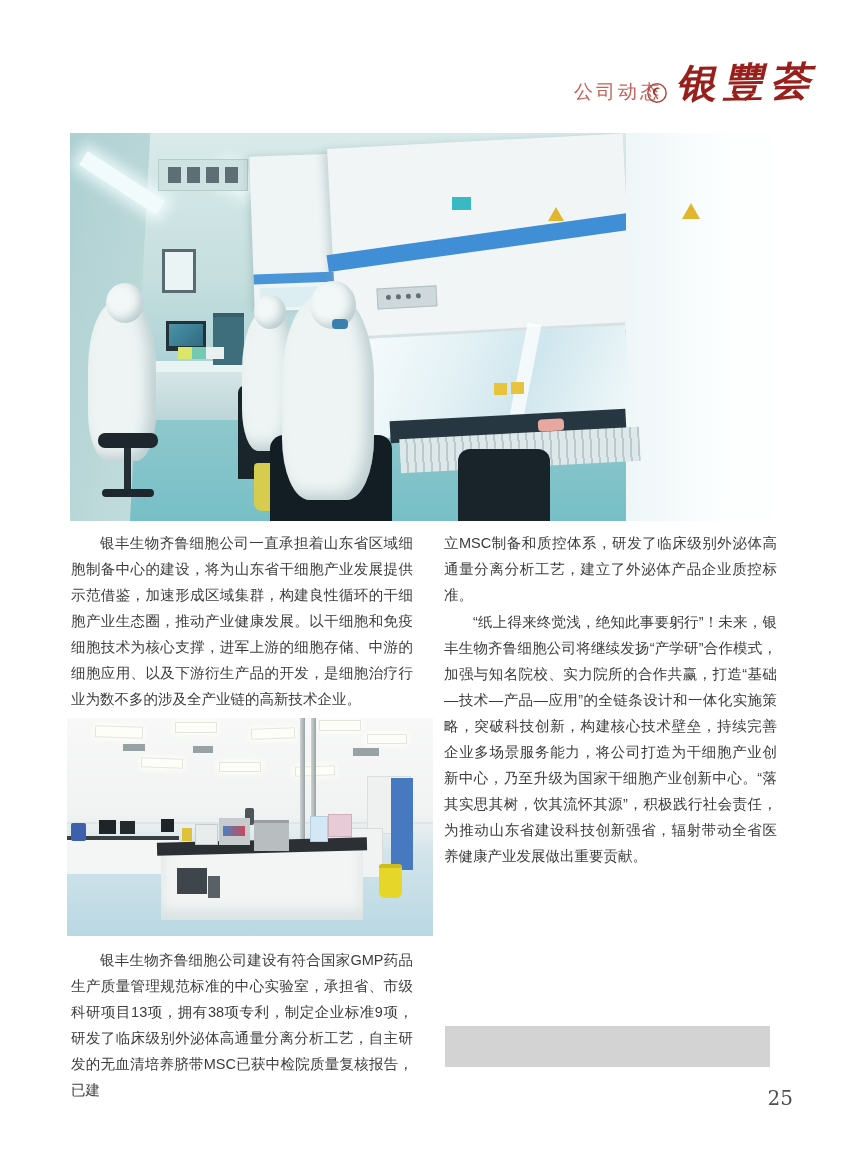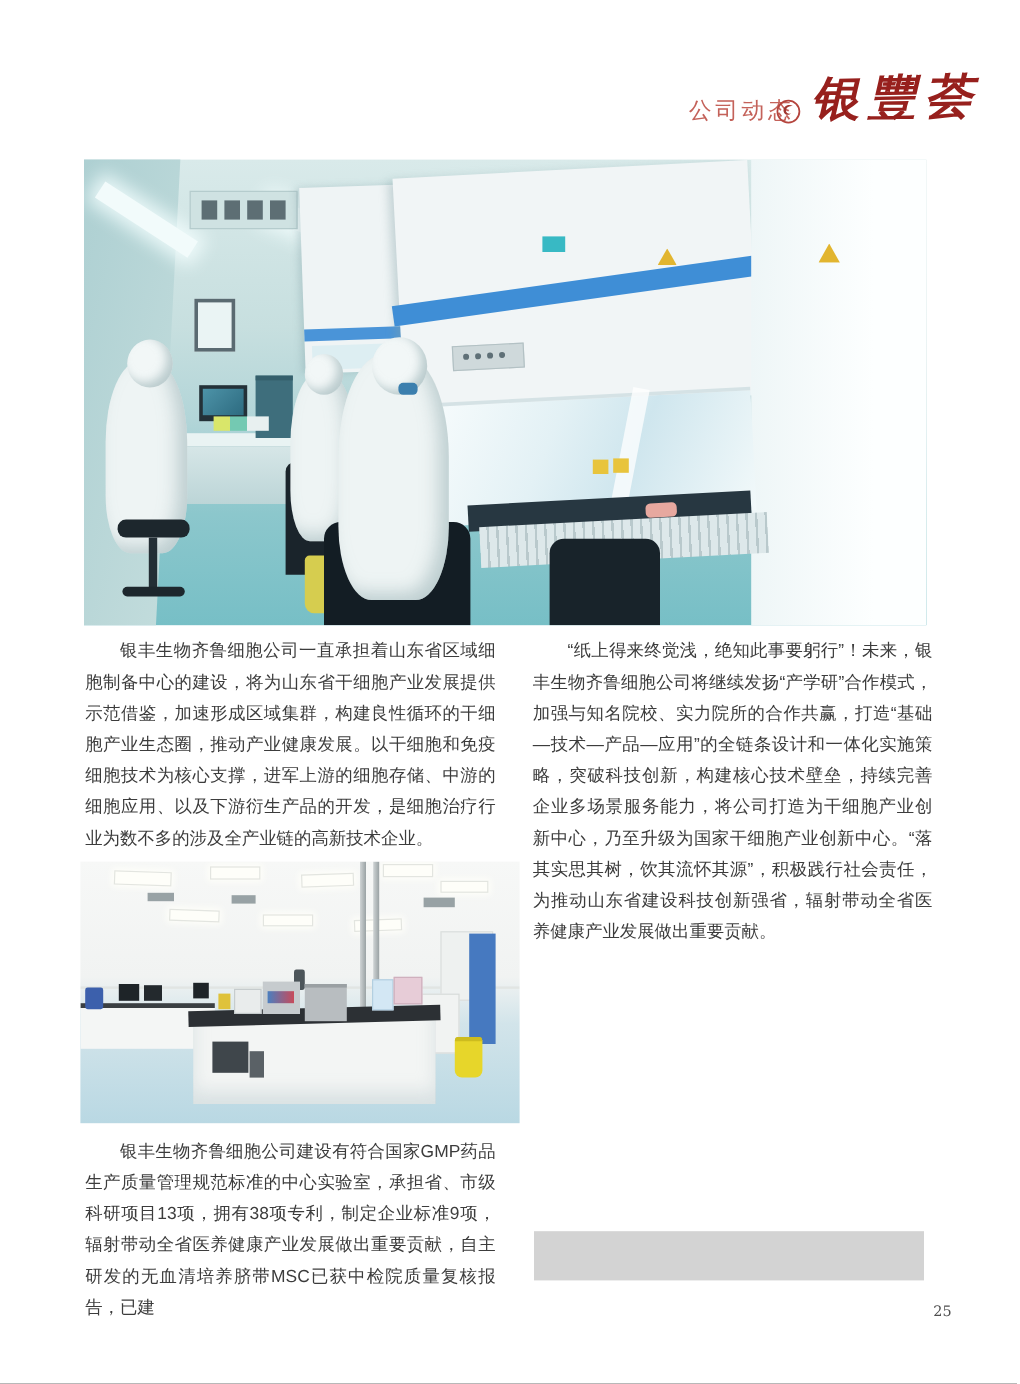--- a/index.html
+++ b/index.html
@@ -30,21 +30,21 @@
   }
   .col p{margin:1px;text-indent:2em;}
   .col p.noindent{text-indent:0;}
   .left-top{left:70px;top:529px;width:344px;}
   .left-bottom{left:70px;top:946px;width:344px;}
   .right-col{left:443px;top:529px;width:335px;}
 
   
   .placeholder{left:445px;top:1026px;width:325px;height:41px;background:#d3d3d3;}
   .pagenum{
-    left:735px;top:1086px;width:58px;text-align:right;font-size:12px;color:#4f4f4f;
+    left:735px;top:1086px;width:58px;text-align:right;font-size:20px;color:#4f4f4f;
     font-family:"DejaVu Serif","Liberation Serif",serif;
   }
 
   
   .photo1{
     left:70px;top:133px;width:702px;height:388px;overflow:hidden;
     background:linear-gradient(180deg,#d9eaea 0%,#c7dfdf 36%,#b2d5d8 56%,#8cc7cc 76%,#77bfc6 100%);
   }
   .p1-leftwall{left:-40px;top:-20px;width:110px;height:430px;
     background:linear-gradient(100deg,#aft 0%,#b4d3d5 60%,#c2dcdc 100%);
@@ -246,24 +246,25 @@
       </div>
     <div class="abs p2-eq3"></div>
     <div class="abs p2-sharp"></div>
     <div class="abs p2-jug"></div>
     <div class="abs p2-pink"></div>
     <div class="abs p2-bin"></div>
     <div class="abs p2-stool"></div>
   </div>
 
   <div class="abs col left-bottom">
-    <p>银丰生物齐鲁细胞公司建设有符合国家GMP药品生产质量管理规范标准的中心实验室，承担省、市级科研项目13项，拥有38项专利，制定企业标准9项，辐射带动全省医养健康产业发展做出重要贡献，自主研发的无血清培养脐带MSC已获中检院质量复核报告，已建</p>
+    <p>银丰生物齐鲁细胞公司建设有符合国家GMP药品生产质量管理规范标准的中心实验室，承担省、市级科研项目13项，拥有38项专利，制定企业标准9项，研发了临床级别外泌体高通量分离分析工艺，自主研发的无血清培养脐带MSC已获中检院质量复核报告，已建</p>
   </div>
 
   <div class="abs col right-col">
+    <p class="noindent">立MSC制备和质控体系，研发了临床级别外泌体高通量分离分析工艺，建立了外泌体产品企业质控标准。</p>
     <p>“纸上得来终觉浅，绝知此事要躬行”！未来，银丰生物齐鲁细胞公司将继续发扬“产学研”合作模式，加强与知名院校、实力院所的合作共赢，打造“基础—技术—产品—应用”的全链条设计和一体化实施策略，突破科技创新，构建核心技术壁垒，持续完善企业多场景服务能力，将公司打造为干细胞产业创新中心，乃至升级为国家干细胞产业创新中心。“落其实思其树，饮其流怀其源”，积极践行社会责任，为推动山东省建设科技创新强省，辐射带动全省医养健康产业发展做出重要贡献。</p>
   </div>
 
   <div class="abs placeholder"></div>
 
   <div class="abs pagenum">25</div>
 
 </div>
 
 </body></html>

